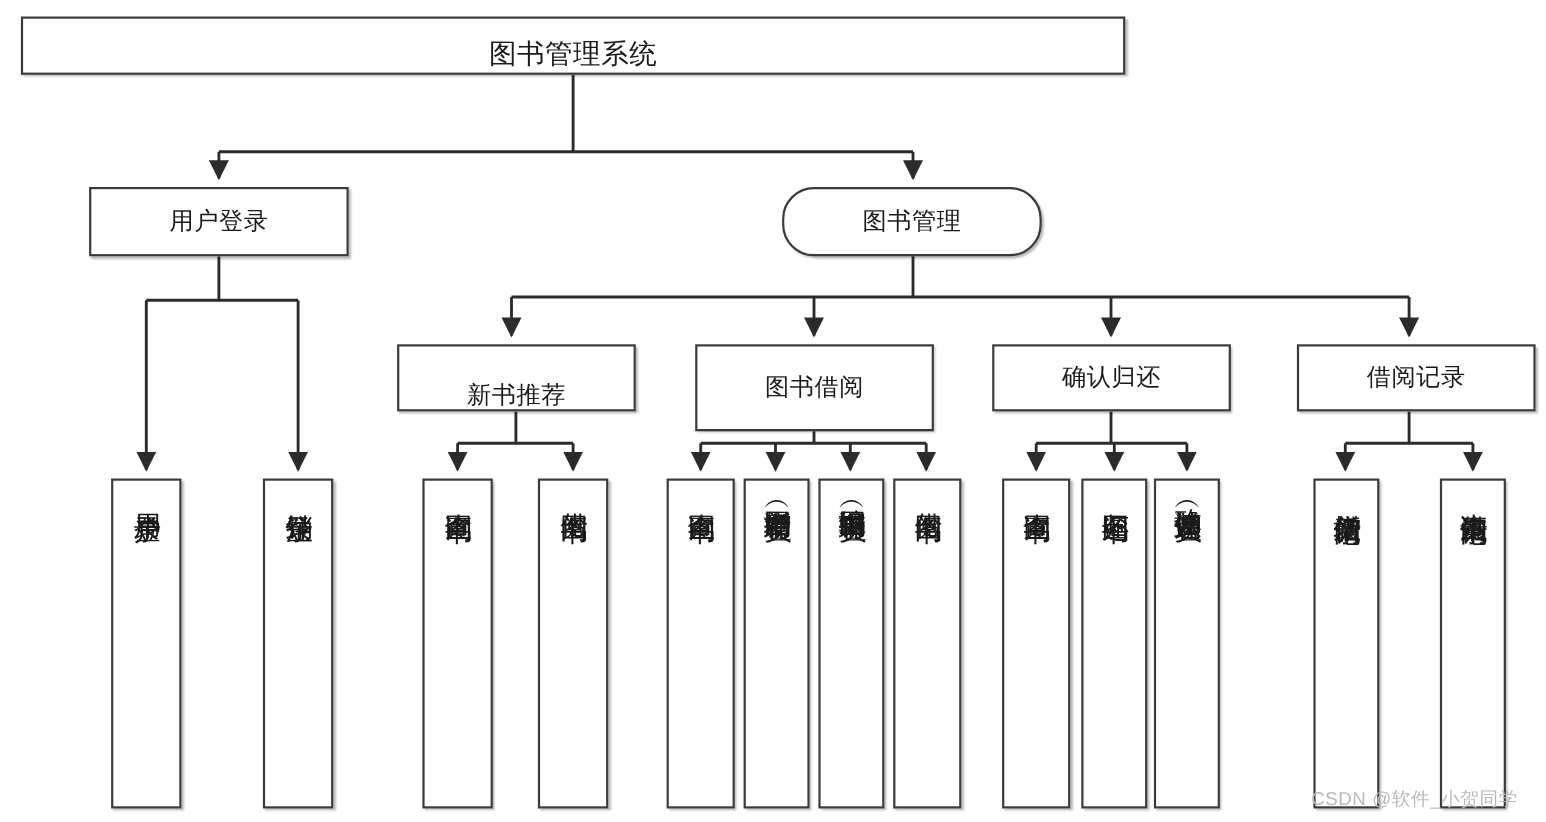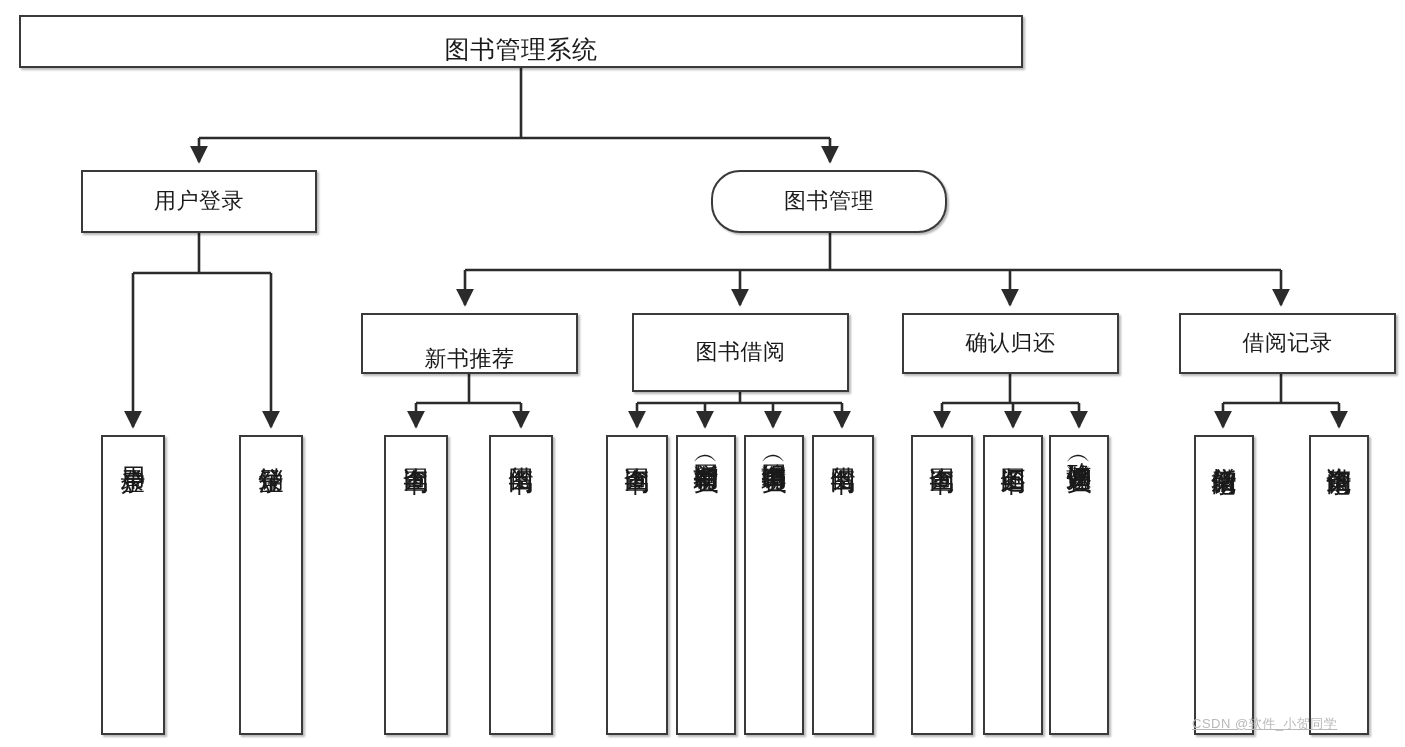--- a/index.html
+++ b/index.html
@@ -65,24 +65,23 @@
     line-height: 1.0;
     letter-spacing: 1px;
     margin-top: 6px;
   }
   .node.vert.tall-top .lbl {
     margin-top: 2px;
   }
   .watermark {
     position: absolute;
     color: #b9b9b9;
-    font-size: 13px;
+    font-size: 17px;
     white-space: nowrap;
     letter-spacing: 0.5px;
-    text-decoration: underline;
   }
 </style>
 </head>
 <body>
 
 <div id="canvas">
 
   <svg id="edges" viewBox="0 0 1405 747" xmlns="http://www.w3.org/2000/svg">
     <defs>
       <marker id="arrow" viewBox="0 0 10 10" refX="9" refY="5" markerWidth="7" markerHeight="7" orient="auto-start-reverse">

